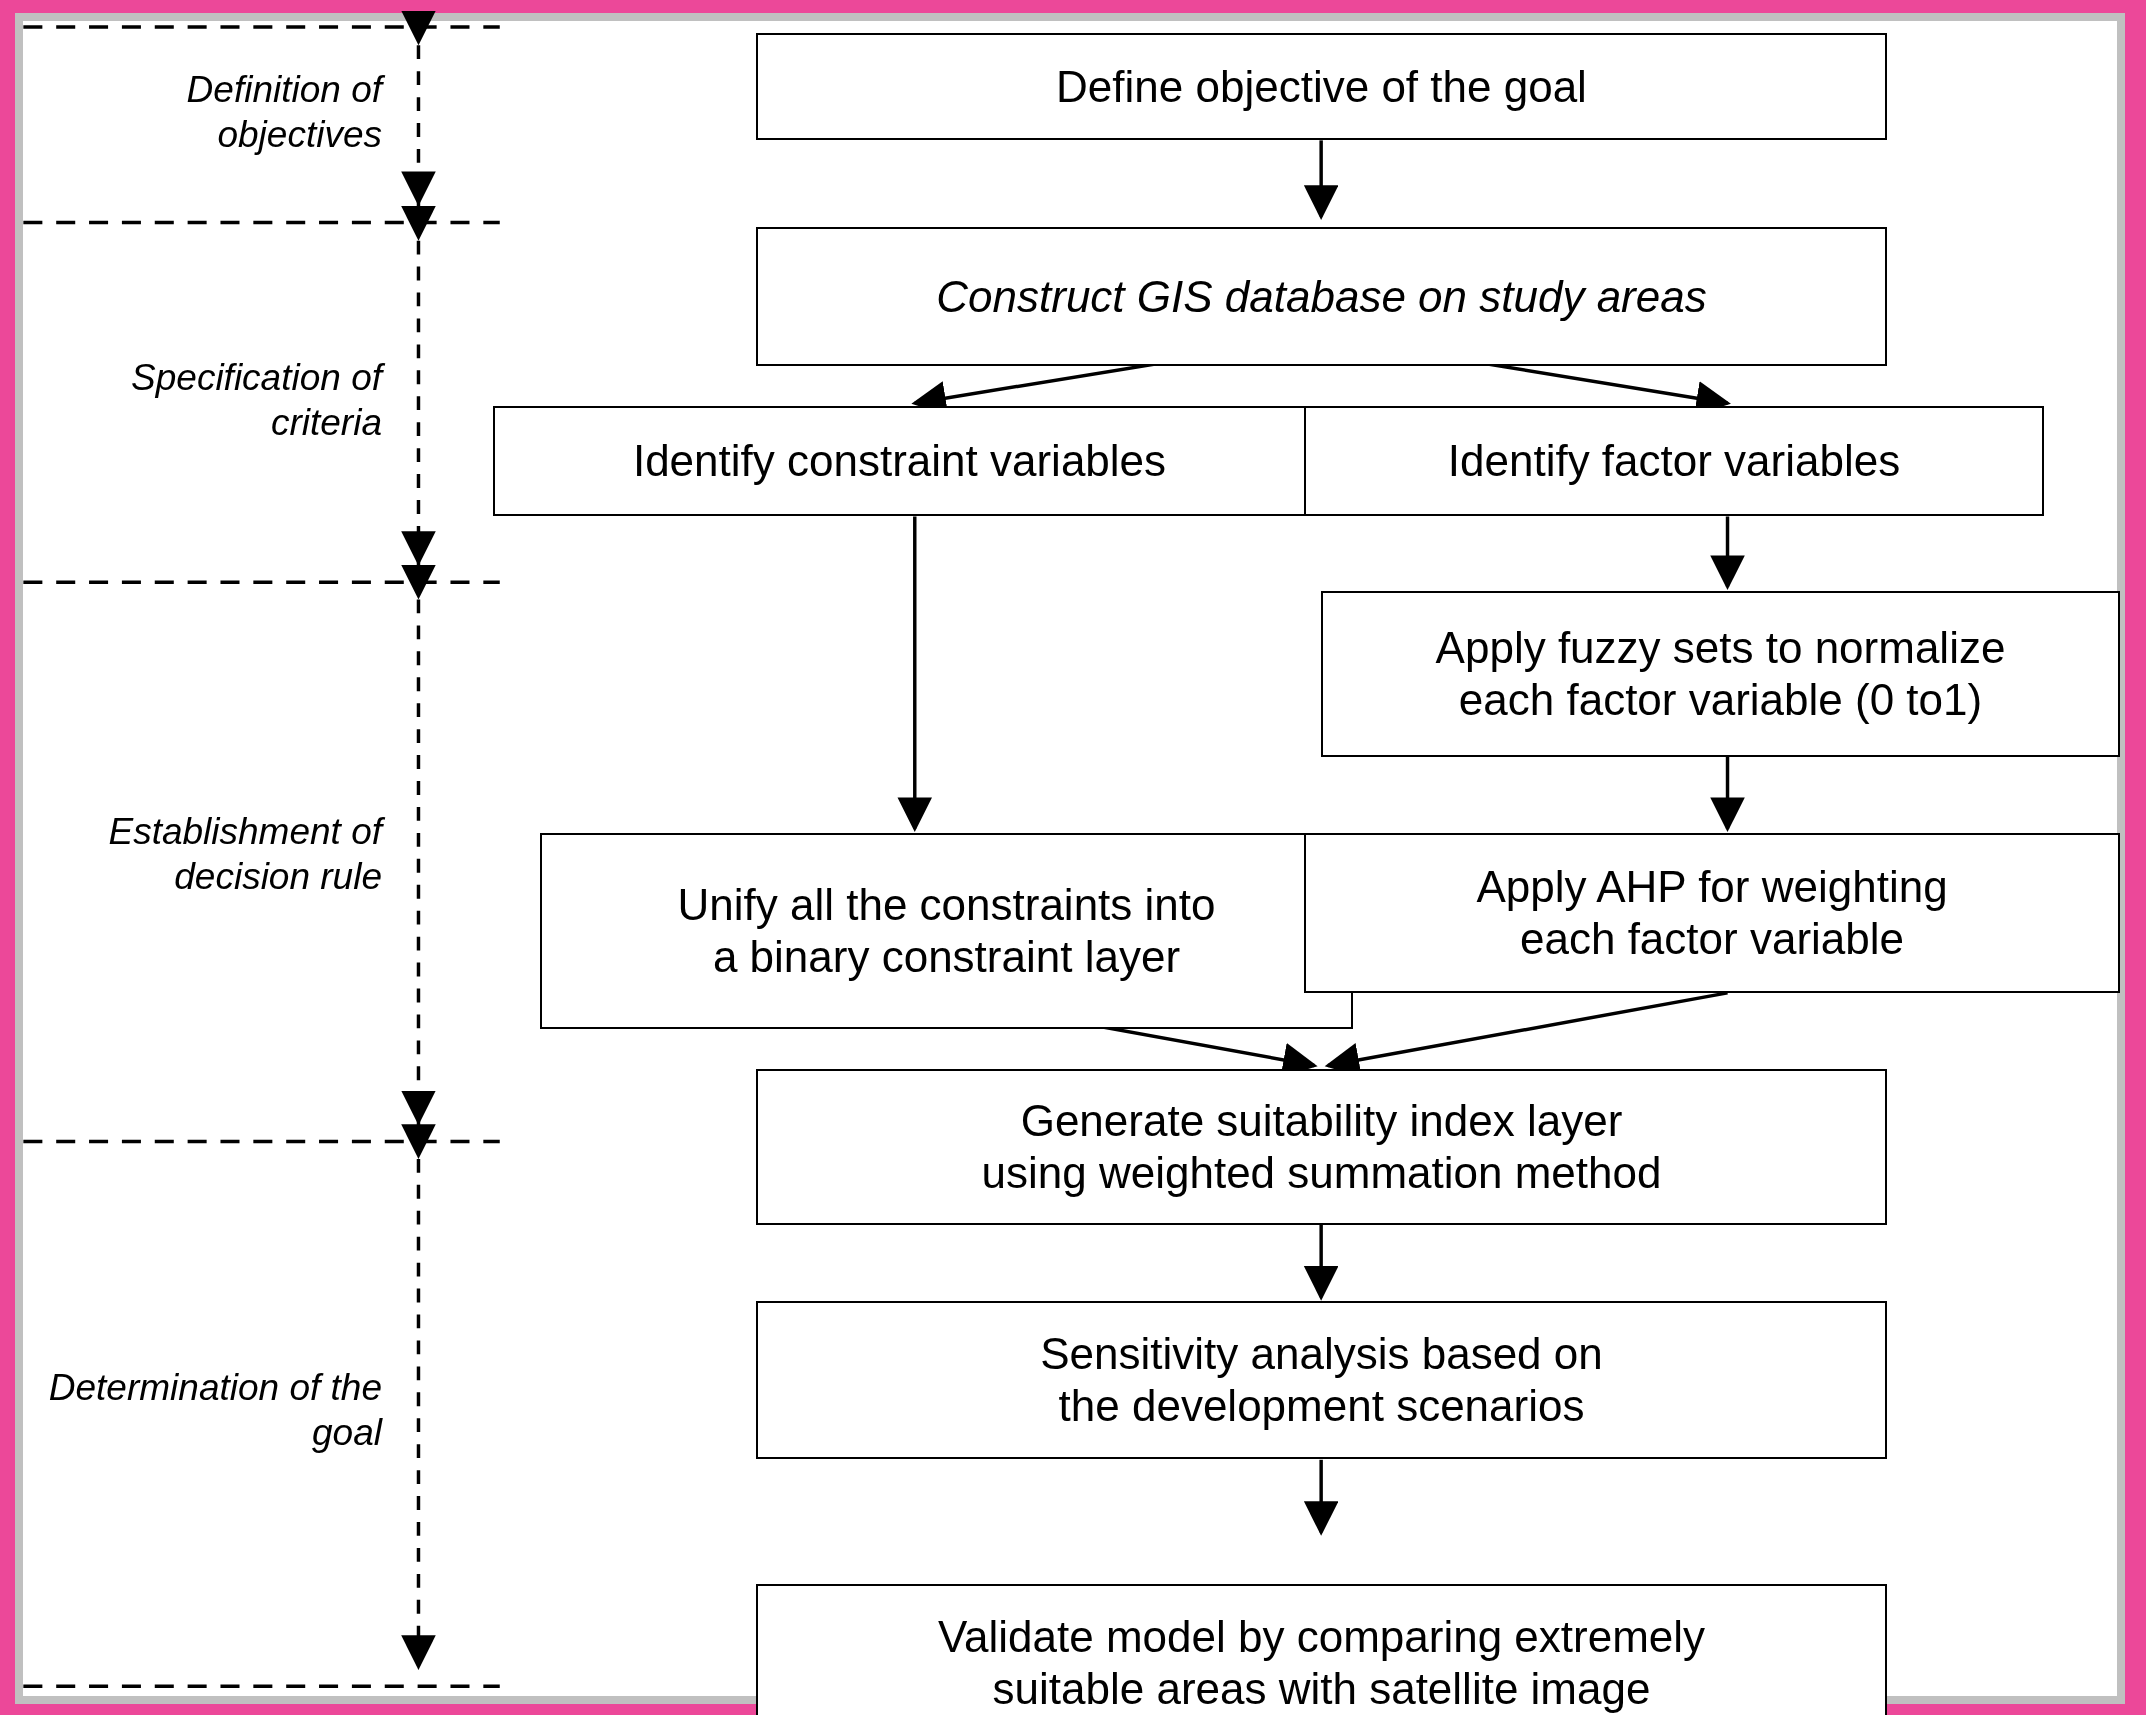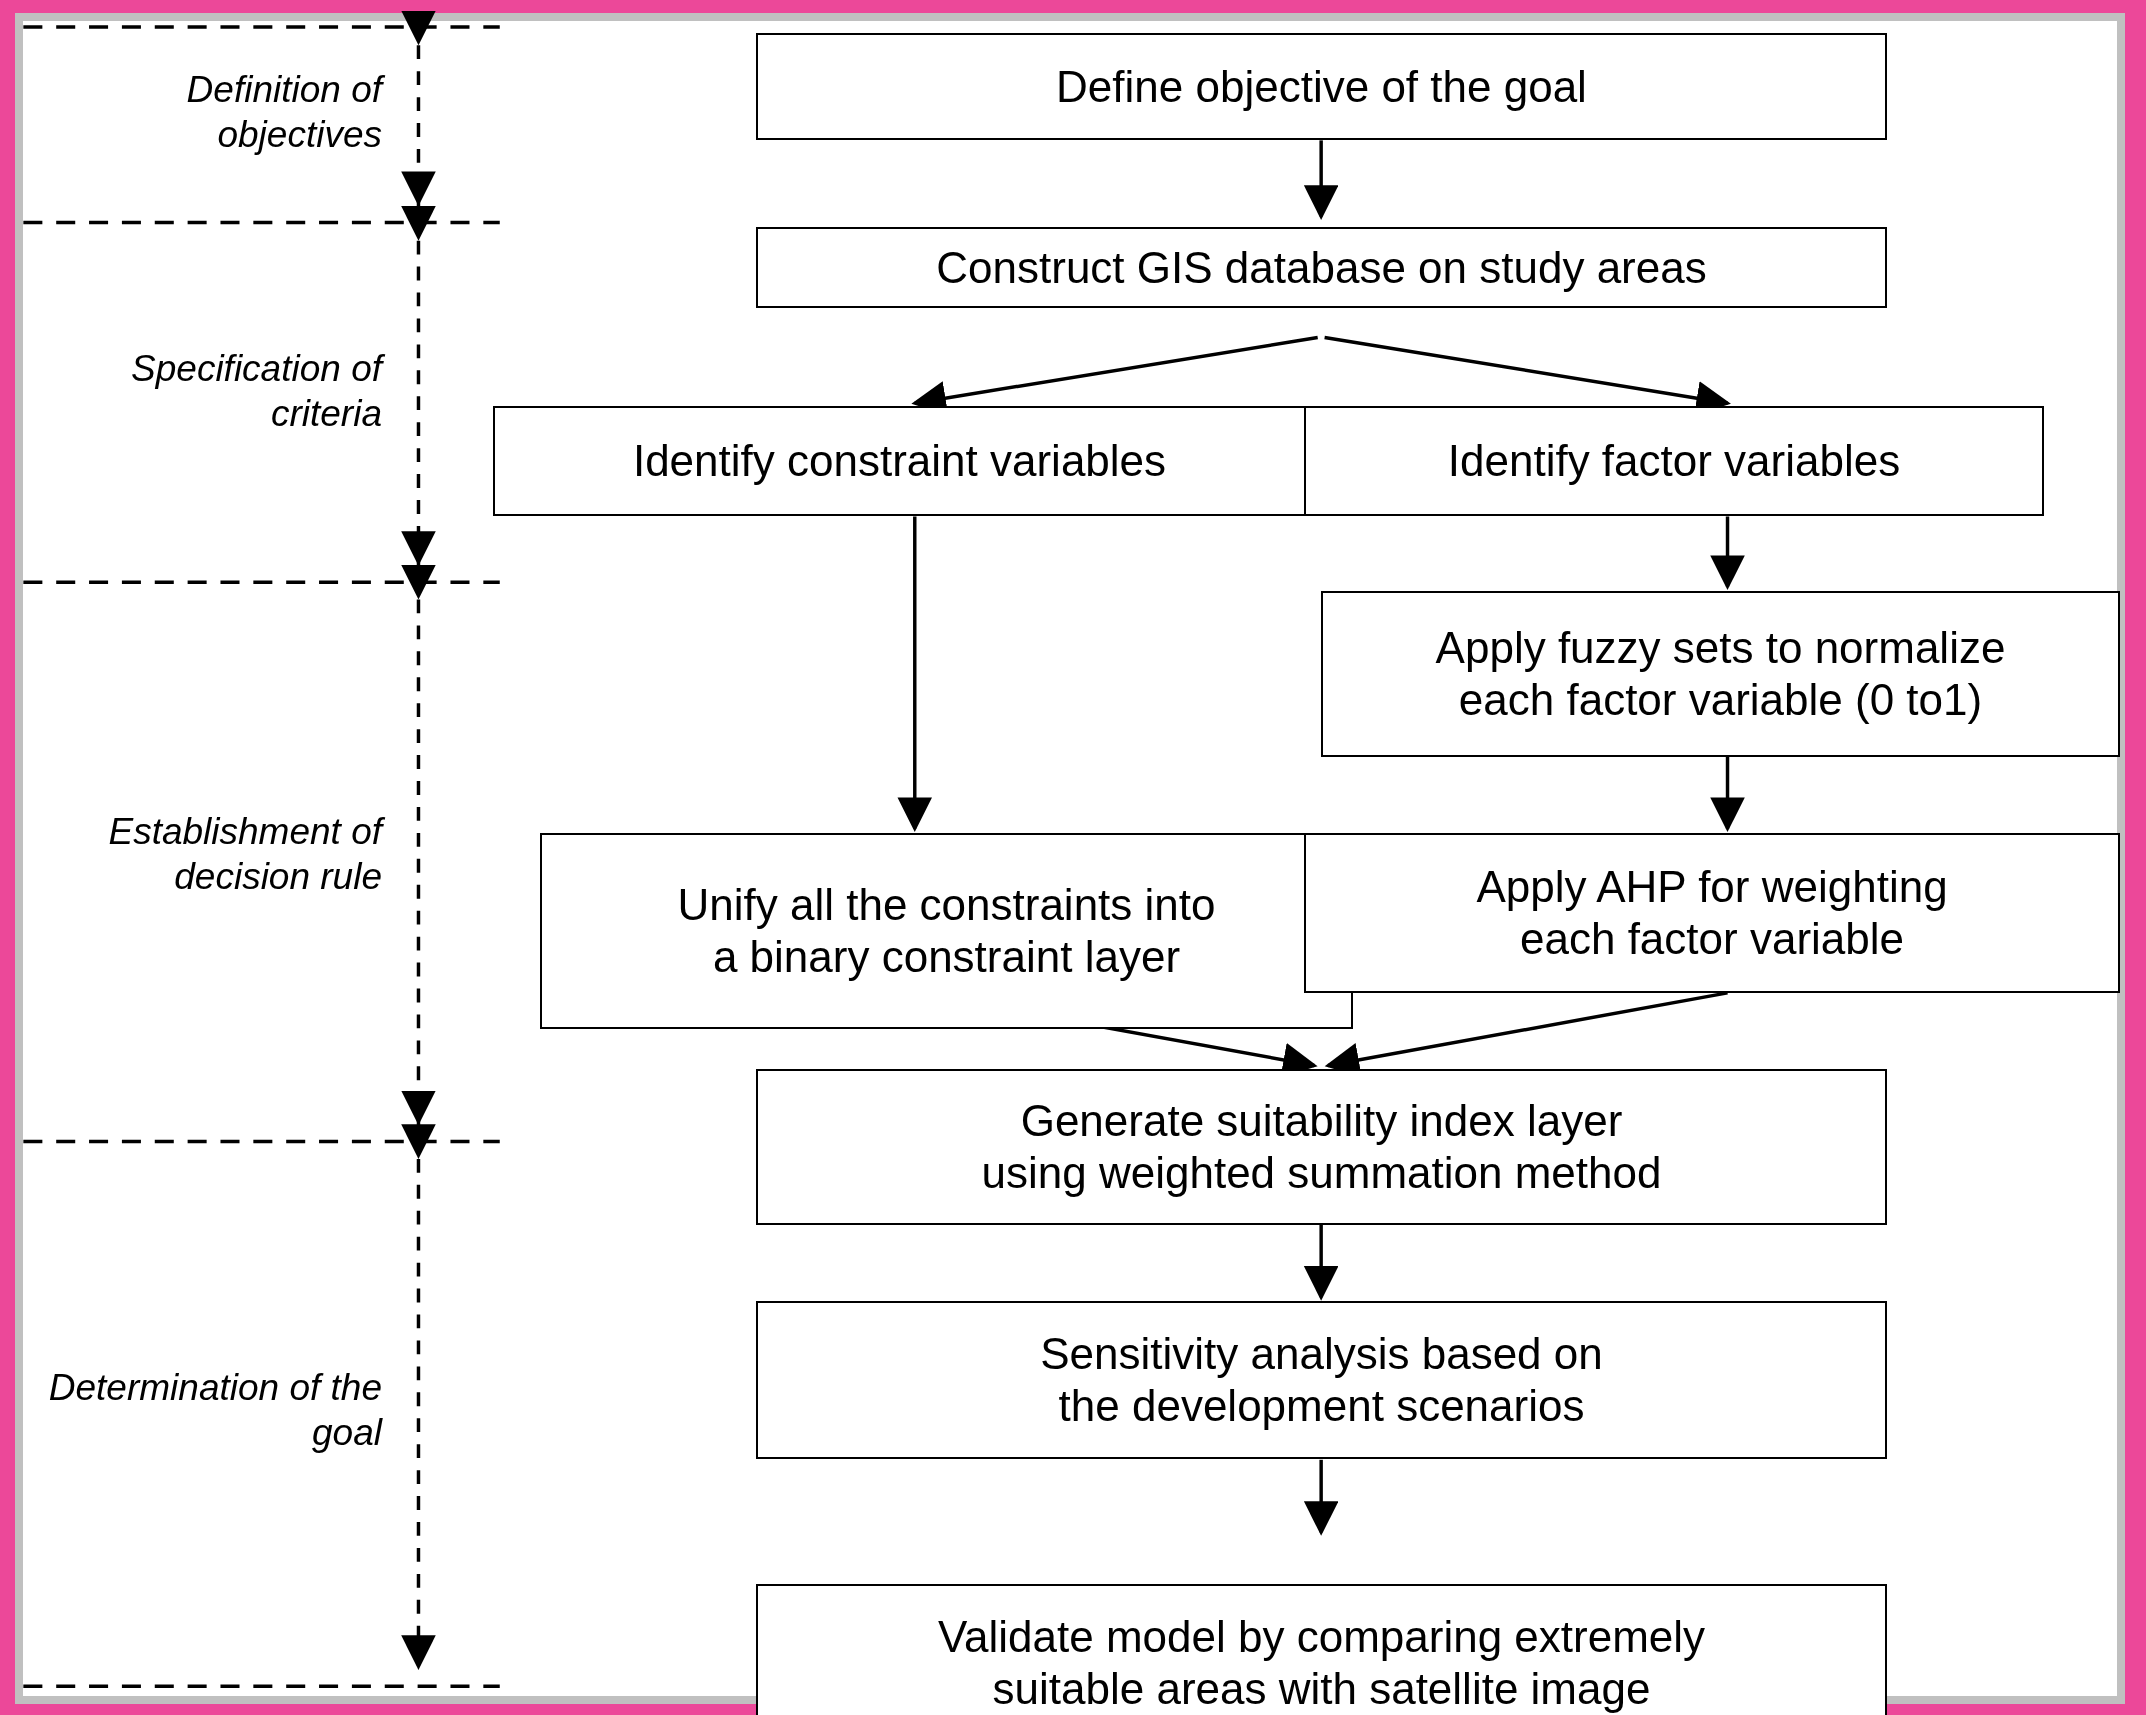--- a/index.html
+++ b/index.html
@@ -120,40 +120,40 @@
       <line x1="1528" y1="1416" x2="1528" y2="1500" marker-end="url(#ah)"></line>
 
       <line x1="1528" y1="1688" x2="1528" y2="1772" marker-end="url(#ah)"></line>
     </g>
   </svg>
 
   <div class="stage-label" style="top:67px;">
     <span>Definition</span>
     <span>of objectives</span>
   </div>
-  <div class="stage-label" style="top:346px;">
+  <div class="stage-label" style="top:355px;">
     <span>Specification</span>
     <span>of criteria</span>
   </div>
   <div class="stage-label" style="top:809px;">
     <span>Establishment</span>
     <span>of decision rule</span>
   </div>
   <div class="stage-label" style="top:1365px;">
     <span>Determination</span>
     <span>of the goal</span>
   </div>
 
   <div class="node" style="left:756px; top:33px; width:1131px; height:107px;">
     <div>
       <span>Define objective of the goal</span>
     </div>
   </div>
 
-  <div class="node" style="left:756px; top:227px; width:1131px; height:81px;">
+  <div class="node" style="left:756px; top:227px; width:1131px; height:139px;font-style:italic;">
     <div>
       <span>Construct GIS database on study areas</span>
     </div>
   </div>
 
   <div class="node" style="left:493px; top:406px; width:813px; height:110px;">
     <div>
       <span>Identify constraint variables</span>
     </div>
   </div>

